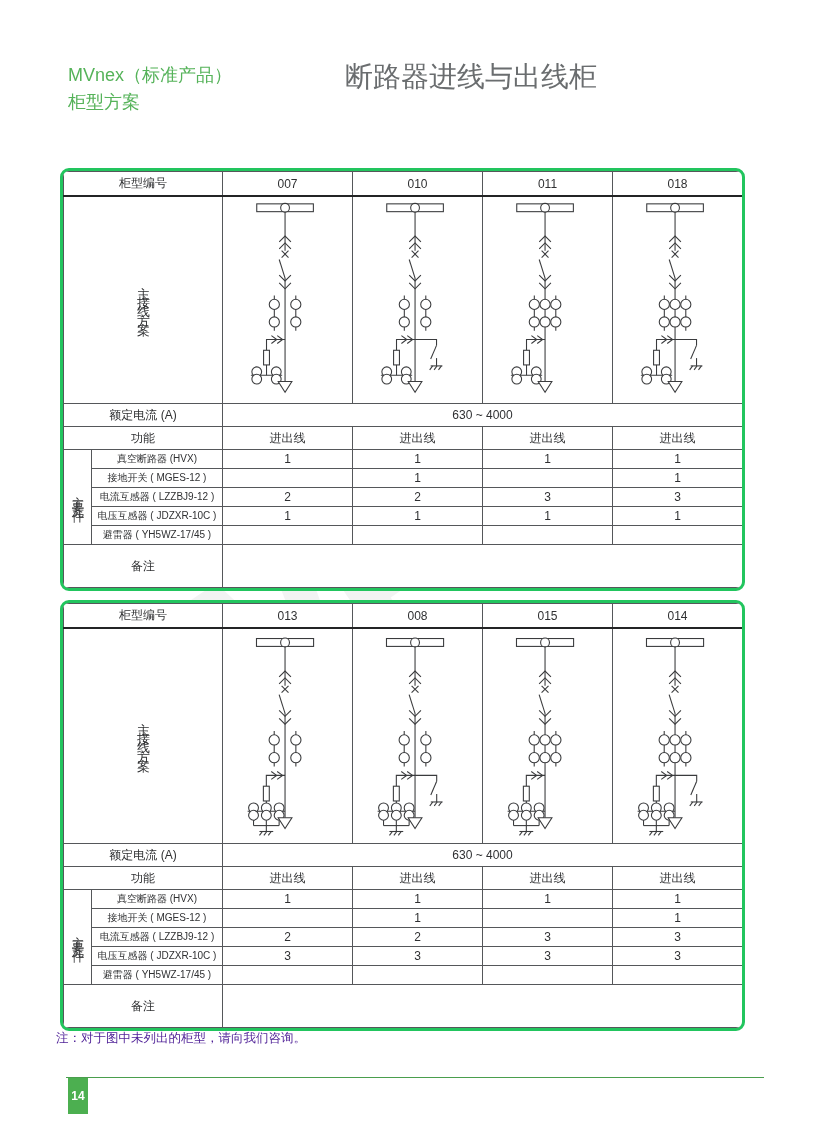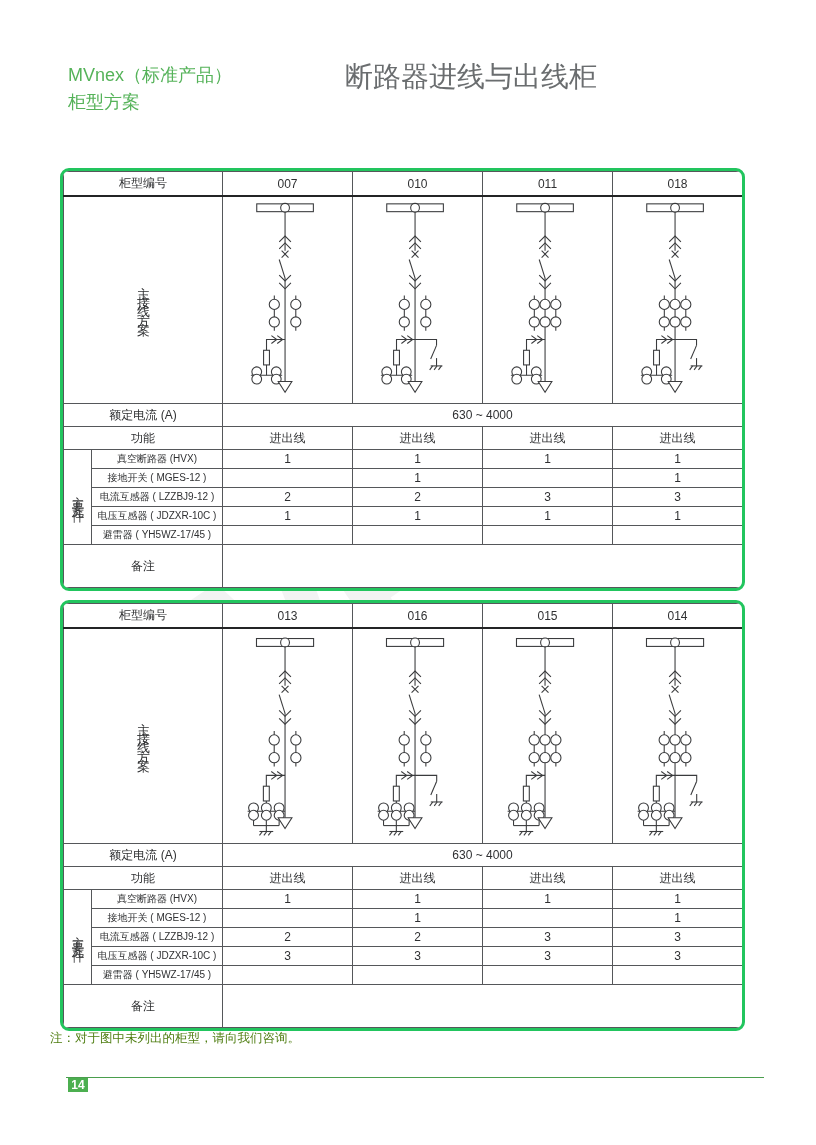--- a/index.html
+++ b/index.html
@@ -20,23 +20,23 @@
   tr.diag td{height:206px;}
   tr.diag2 td{height:214px;}
   tr.row td{height:22px;}
   tr.comp td{height:18px;}
   tr.comp td.sub{font-size:10px;}
   tr.rem td{height:42px;margin-top:20px;}
   .vtext{writing-mode:vertical-lr;text-orientation:upright;letter-spacing:9px;
         display:inline-block;font-size:13px;}
   .grp .vtext{letter-spacing:5px;font-size:12.5px;}
   svg.sld{display:block;margin:0 auto;}
-  .note{position:absolute;left:50px;top:1030px;font-size:12.5px;color:#4d7c0f;}
+  .note{position:absolute;left:56px;top:1030px;font-size:12.5px;color:#4c1d95;}
   .footer-line{position:absolute;left:66px;top:1077px;width:698px;height:0;border-top:1px solid #4a9e4d;}
-  .page-badge{position:absolute;left:68px;top:1078px;width:20px;height:14px;background:#4caf50;
+  .page-badge{position:absolute;left:68px;top:1078px;width:20px;height:36px;background:#4caf50;
         color:#fff;font-size:12px;font-weight:bold;display:flex;align-items:center;justify-content:center;}
 </style>
 </head>
 <body>
 
 <div class="page">
 
   <div class="watermark">WPS</div>
 
   <div class="brand">
@@ -284,21 +284,21 @@
           <col style="width:131px">
           <col style="width:130px">
           <col style="width:130px">
           <col style="width:130px">
           <col style="width:130px">
         </colgroup>
       <tbody>
       <tr class="hdr">
         <td colspan="2">柜型编号</td>
         <td>013</td>
-        <td>016</td>
+        <td>008</td>
         <td>015</td>
         <td>014</td>
       </tr>
       <tr class="diag2">
         <td colspan="2"><span class="vtext">主接线方案</span></td>
         <td>
               <svg class="sld" width="127" height="212" viewBox="0 0 129 210">
                 <g stroke="#3a3b3d" fill="none" stroke-width="1.1">
                   <rect x="33" y="6" width="58" height="8" fill="#fff"></rect>
                   <circle cx="62" cy="10" r="4.5" fill="#fff"></circle>

